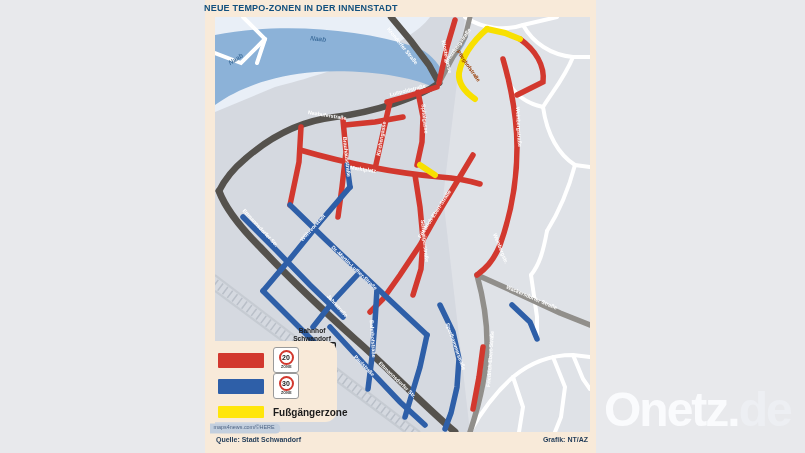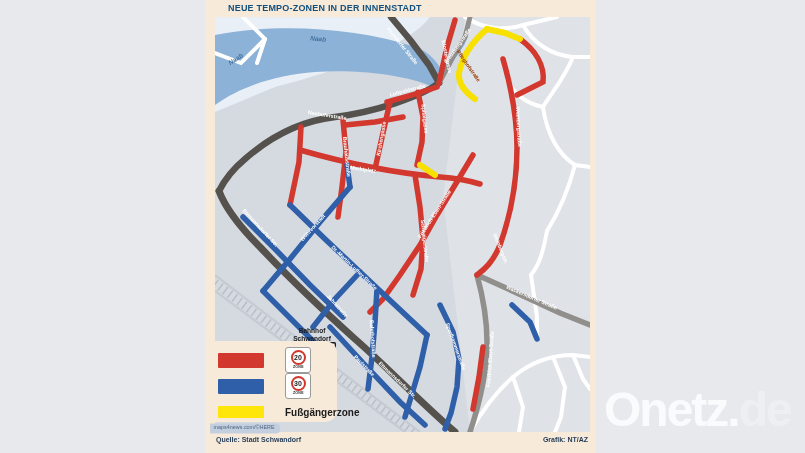--- a/index.html
+++ b/index.html
@@ -6,41 +6,41 @@
   body{
     width:805px;height:453px;position:relative;overflow:hidden;
     background:#e8e9ec;
     font-family:"Liberation Sans",sans-serif;
   }
   .frame{
     position:absolute;left:205px;top:0;width:391px;height:453px;
     background:#f8ead9;
   }
   .page-title{
-    position:absolute;left:228px;top:3px;width:370px;
+    position:absolute;left:204px;top:3px;width:370px;
     font-size:9px;font-weight:bold;letter-spacing:.2px;color:#11507e;
   }
   .map-wrap{
     position:absolute;left:215px;top:17px;width:375px;height:415px;
     background:#d5d9e0;overflow:hidden;
   }
   svg{display:block}
   
   .lbl{font-family:"Liberation Sans",sans-serif;font-size:5.3px;font-weight:bold;fill:#ffffff;text-anchor:middle;}
   .lbl.water{font-style:italic;font-weight:bold;font-size:6.5px;fill:#41719f;}
   .lbl.yellow{fill:#993b00;}
   .lbl.station{fill:#1d1d1d;font-size:6.6px;}
   
   .legend{
     position:absolute;left:206px;top:341px;width:131px;height:81px;
     background:#f8ead9;border-radius:0 12px 12px 0;
     display:flex;flex-direction:column;justify-content:space-between;
     padding:6px 8px 6px 12px;box-sizing:border-box;
   }
-  .legend-row{display:flex;align-items:center;gap:21px;height:26px;}
+  .legend-row{display:flex;align-items:center;gap:9px;height:26px;}
   .swatch{width:46px;height:15px;border-radius:1px;flex:0 0 auto;}
   .swatch.thin{height:12px;}
   .sign{
     width:26px;height:26px;background:#fff;border:1px solid #9a9a9a;border-radius:3px;
     display:flex;flex-direction:column;align-items:center;justify-content:center;box-sizing:border-box;
   }
   .sign-circle{
     width:15px;height:15px;border:2.2px solid #d2382e;border-radius:50%;
     display:flex;align-items:center;justify-content:center;
     font-size:7px;font-weight:bold;color:#1b1b1b;box-sizing:border-box;

